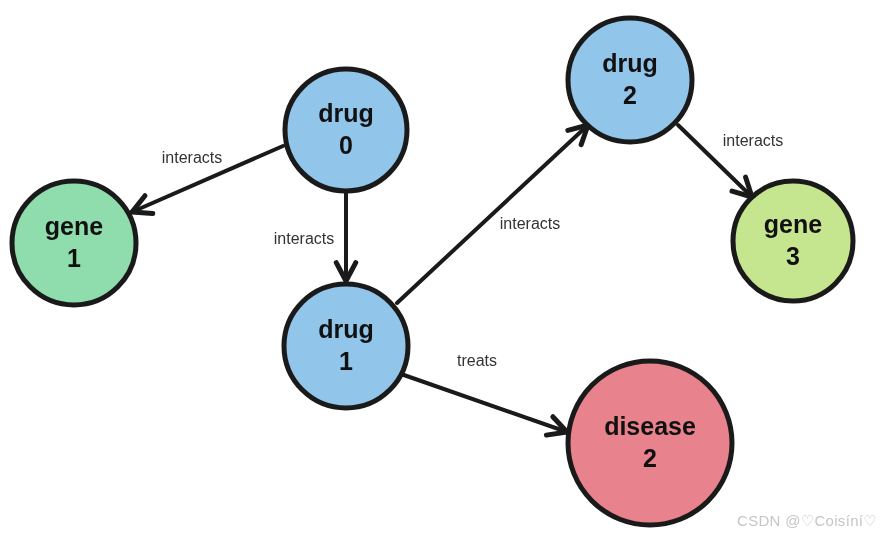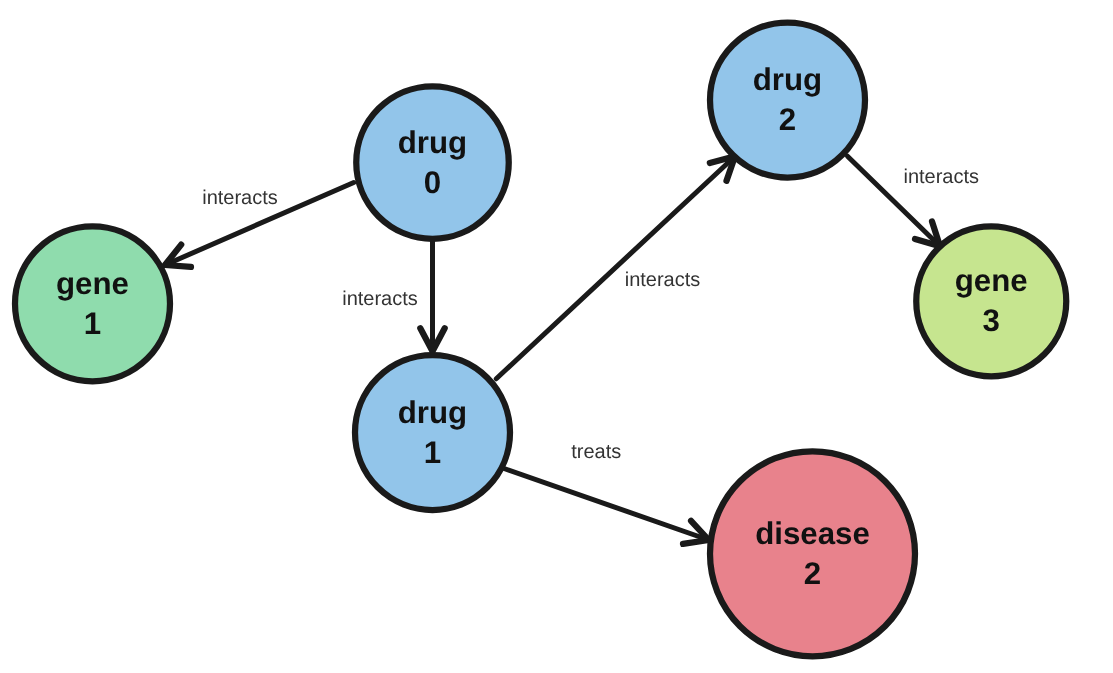--- a/index.html
+++ b/index.html
@@ -74,13 +74,14 @@
         <g>
           <circle cx="793" cy="241" r="60" fill="#C6E58F" stroke="#1a1a1a" stroke-width="5"></circle>
           <text x="793" text-anchor="middle" font-size="25" class="node-label"><tspan x="793" y="233">gene</tspan><tspan x="793" y="265">3</tspan></text>
         </g>
         <g>
           <circle cx="650" cy="443" r="82" fill="#E8828C" stroke="#1a1a1a" stroke-width="5"></circle>
           <text x="650" text-anchor="middle" font-size="25" class="node-label"><tspan x="650" y="435">disease</tspan><tspan x="650" y="467">2</tspan></text>
         </g>
       </g>
   </svg>
+  <div id="watermark">CSDN @♡Coisíní♡</div>
 </div>
 
 </body></html>

